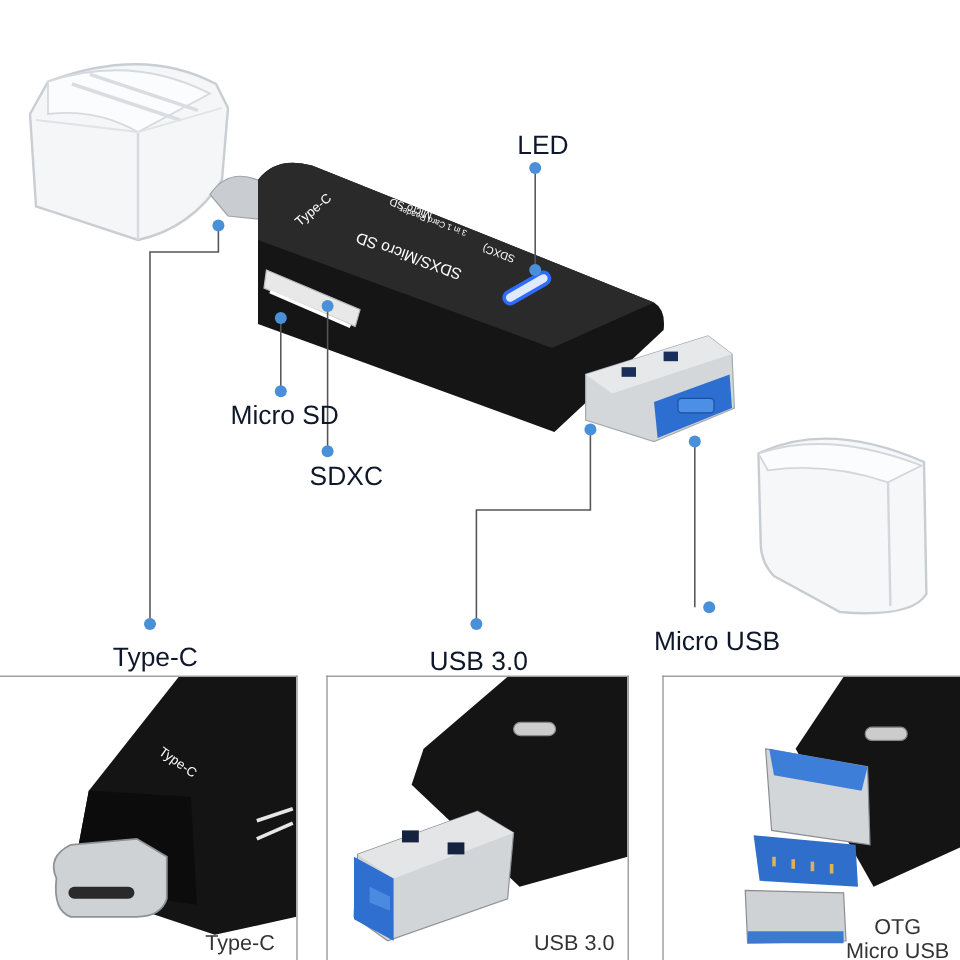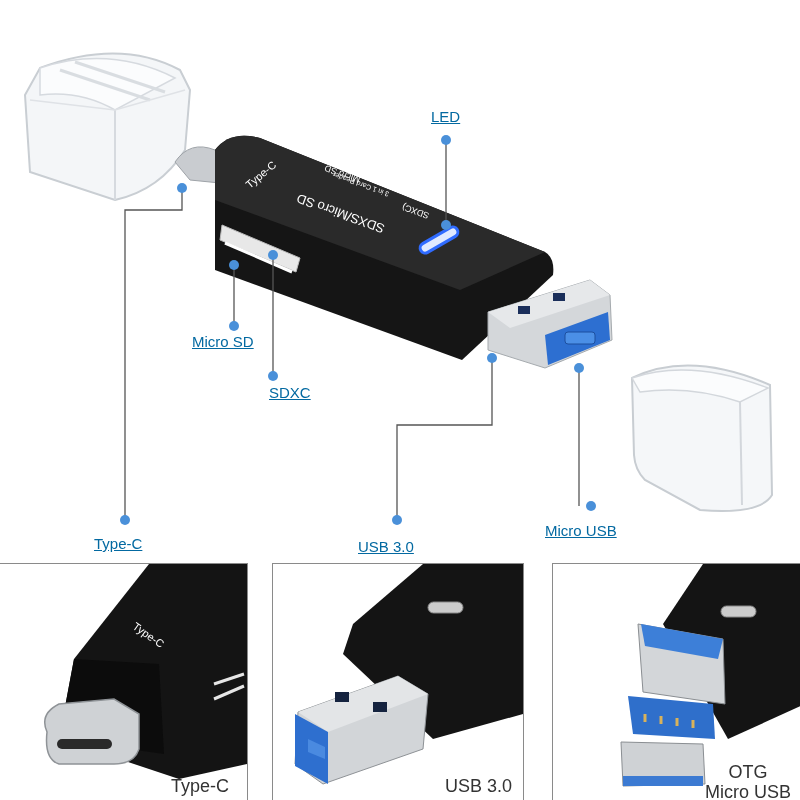--- a/index.html
+++ b/index.html
@@ -1,19 +1,19 @@
 <!DOCTYPE html>
 <html><head>
 <meta charset="utf-8">
 <style>
   html, body { margin:0; padding:0; background:#ffffff; }
   body { width:800px; height:800px; position:relative; overflow:hidden;
          font-family:"Liberation Sans", "DejaVu Sans", sans-serif; color:#333; }
   .abs { position:absolute; }
-  .label { position:absolute; font-size:15px; color:#0369a1; white-space:nowrap;text-decoration:underline; }
+  .label { position:absolute; font-size:22px; color:#0f172a; white-space:nowrap; }
   .panel { position:absolute; top:563px; height:240px; border:1.5px solid #8a8a8a; border-bottom:none; background:#fff; overflow:hidden; }
   .panel-label { position:absolute; font-size:18px; color:#333; text-align:center; line-height:20px; }
   svg { display:block; }
 </style>
 </head>
 <body>
 
 <svg class="abs" style="left:0;top:0" width="800" height="560" viewBox="0 0 800 560">
 
   <g>
@@ -76,21 +76,21 @@
     <circle cx="125" cy="520" r="5"></circle>
     <circle cx="492" cy="358" r="5"></circle>
     <circle cx="397" cy="520" r="5"></circle>
     <circle cx="579" cy="368" r="5"></circle>
     <circle cx="591" cy="506" r="5"></circle>
   </g>
 </svg>
 
 <div class="label" style="left:431px;top:108px;">LED</div>
 <div class="label" style="left:192px;top:333px;">Micro SD</div>
-<div class="label" style="left:269px;top:384px;">SDXC</div>
+<div class="label" style="left:258px;top:384px;">SDXC</div>
 <div class="label" style="left:94px;top:535px;">Type-C</div>
 <div class="label" style="left:358px;top:538px;">USB 3.0</div>
 <div class="label" style="left:545px;top:522px;">Micro USB</div>
 
 <div class="panel" style="left:-2px;width:248px;">
   <svg width="248" height="240" viewBox="0 0 248 240">
     <path d="M150,0 L248,0 L248,200 L180,215 L60,175 L75,95 Z" fill="#141414"></path>
     <path d="M60,175 L75,95 L160,100 L165,190 Z" fill="#0c0c0c"></path>
     <path d="M215,120 L245,110 M215,135 L245,122" stroke="#e6e6e6" stroke-width="3"></path>
     <path d="M48,168 Q40,150 60,140 L115,135 L140,150 L140,185 Q135,200 115,200 L60,200 Q45,195 48,168 Z" fill="#cfd2d5" stroke="#8f9397" stroke-width="1.5"></path>

